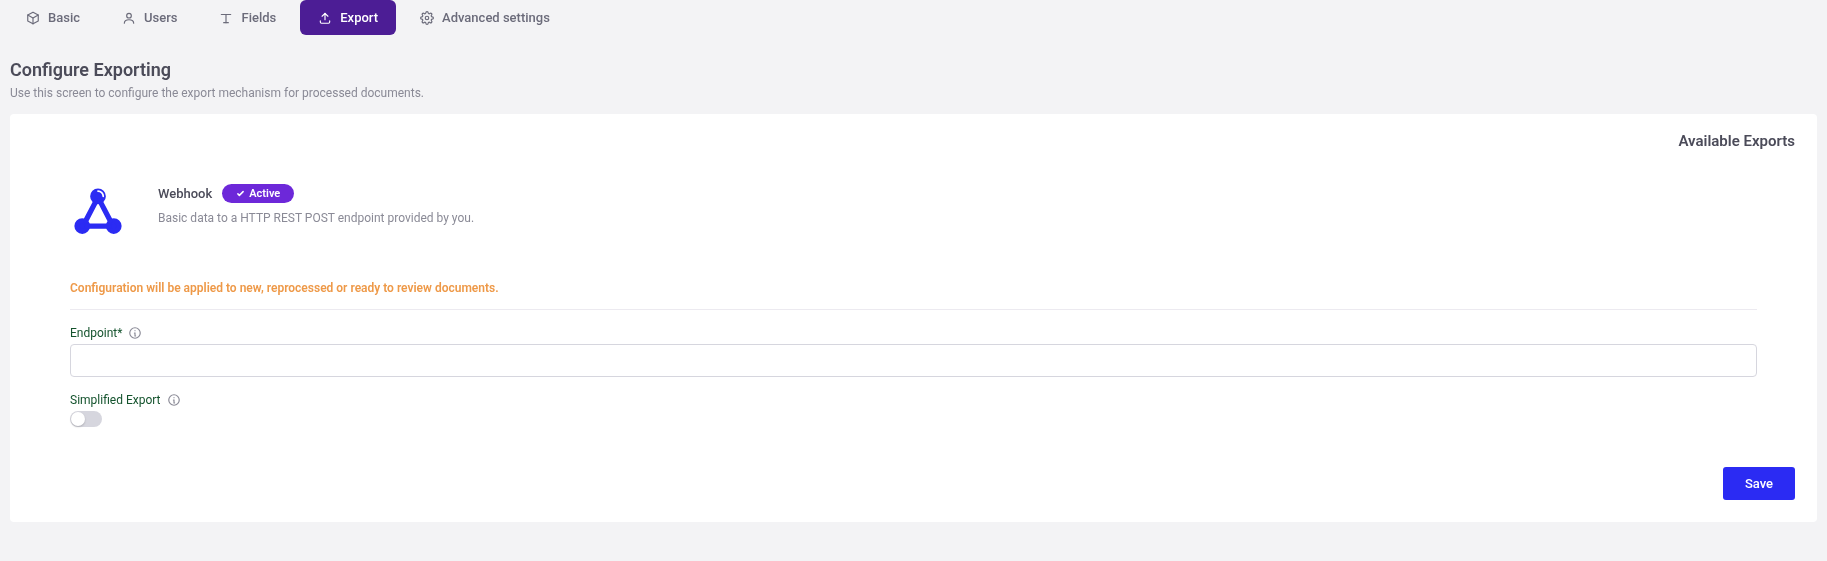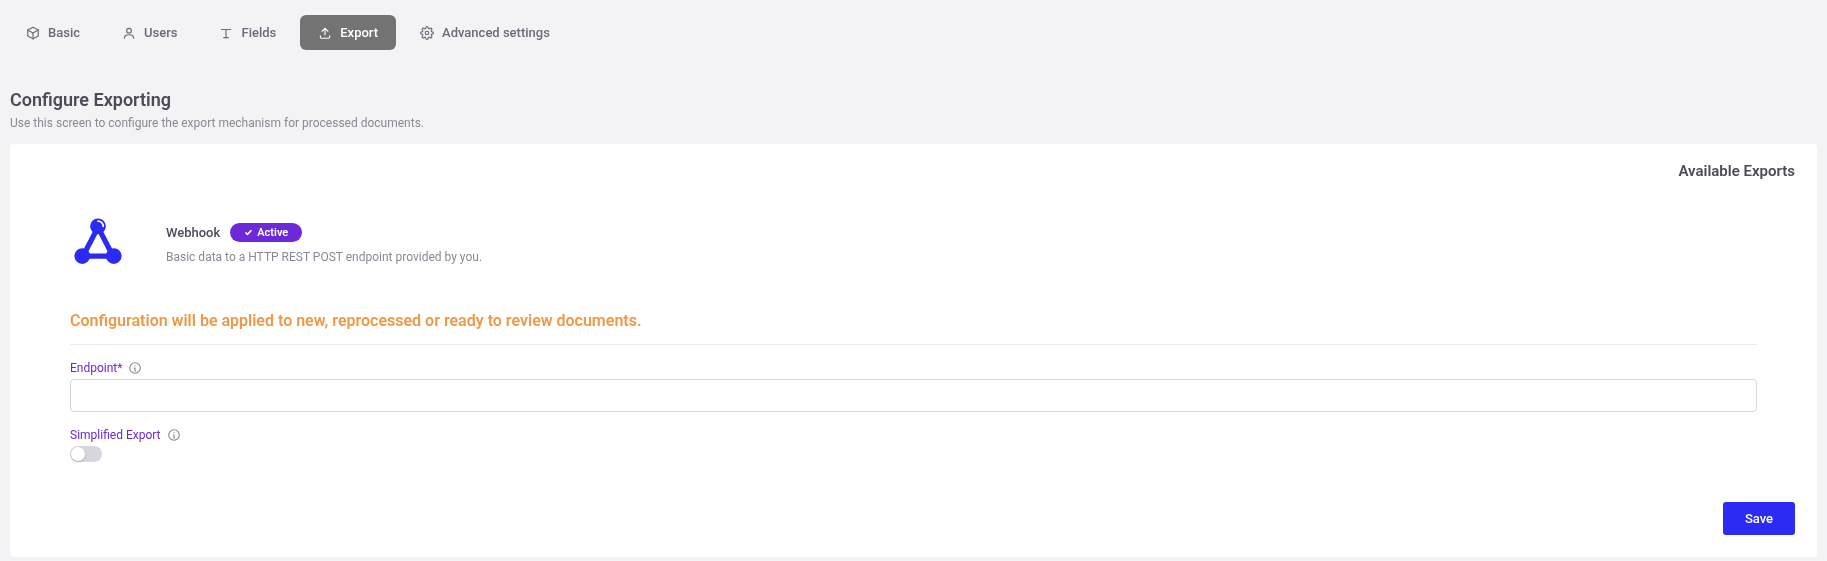--- a/index.html
+++ b/index.html
@@ -1,58 +1,58 @@
 <!DOCTYPE html>
 <html><head>
   <meta charset="utf-8">
   <style>
     * { margin: 0; padding: 0; box-sizing: border-box; font-family: -apple-system, BlinkMacSystemFont, "Segoe UI", Roboto, Helvetica, Arial, sans-serif; }
     body { background: #f3f3f5; color: #6b6b7a; font-size: 13px; }
 
-    .tabs { display: flex; gap: 6px; padding: 15px 8px; }
+    .tabs { display: flex; gap: 6px; padding: 0 8px; }
     .tab {
       display: flex; align-items: center; gap: 8px;
       padding: 10px 18px; border-radius: 6px;
       color: #6b6b7a; font-weight: 500; cursor: pointer;
     }
-    .tab.active { background: #737373; color: #fff; }
+    .tab.active { background: #4c1d95; color: #fff; }
     .tab .icon { display: inline-flex; width: 14px; height: 14px; }
     .tab .icon svg { width: 14px; height: 14px; }
 
     .page-header { padding: 24px 22px 14px 10px; }
     .page-title { font-size: 18px; font-weight: 600; color: #4b4b59; margin-bottom: 6px; }
     .page-subtitle { font-size: 12px; color: #8a8a96; }
 
     .card {
       background: #fff; border-radius: 4px;
       margin: 0 10px 20px 10px; padding: 18px 22px 22px 22px;
       min-height: 360px;
       display: flex; flex-direction: column;
     }
     .section-title { font-size: 15px; font-weight: 600; color: #4b4b59; margin-bottom: 24px; text-align: right; }
 
-    .export-item { display: flex; gap: 40px; padding: 10px 38px 20px; align-items: center; }
+    .export-item { display: flex; gap: 32px; padding: 10px 38px 20px; align-items: flex-start; }
     .export-icon { flex-shrink: 0; }
     .export-icon svg { width: 56px; height: 56px; }
     .export-body { flex: 1; }
     .export-name-row { display: flex; align-items: center; gap: 10px; margin-bottom: 8px; }
     .export-name { font-size: 13px; font-weight: 500; color: #4b4b59; }
     .badge {
       background: #6d28d9; color: #fff; font-size: 11px; font-weight: 600;
       padding: 3px 14px; border-radius: 10px; display: inline-flex; align-items: center; gap: 4px;
     }
     .badge svg { width: 9px; height: 9px; }
     .export-desc { font-size: 12px; color: #8a8a96; }
 
     .config-section { padding: 0 38px; }
-    .warning { color: #ee9948; font-size: 16px; font-weight: 600; padding: 18px 0 14px; }
+    .warning { color: #ee9948; font-size: 12px; font-weight: 600; padding: 18px 0 14px; }
     .divider { border: none; border-top: 1px solid #eceaf0; }
 
     .field { margin-top: 16px; }
-    .field-label { display: flex; align-items: center; gap: 6px; font-size: 12px; color: #6d28d9; margin-bottom: 4px; }
+    .field-label { display: flex; align-items: center; gap: 6px; font-size: 12px; color: #14532d; margin-bottom: 4px; }
     .field-label .info-icon { width: 14px; height: 14px; display: inline-flex; }
     .field-label .info-icon svg { width: 14px; height: 14px; }
     .text-input {
       width: 100%; border: 1px solid #d6d6de; border-radius: 4px;
       padding: 8px 10px; font-size: 13px; color: #333; background: #fff;
     }
 
     .toggle {
       position: relative; width: 32px; height: 16px;
       background: #d6d6de; border-radius: 10px; cursor: pointer; margin-top: 4px;

